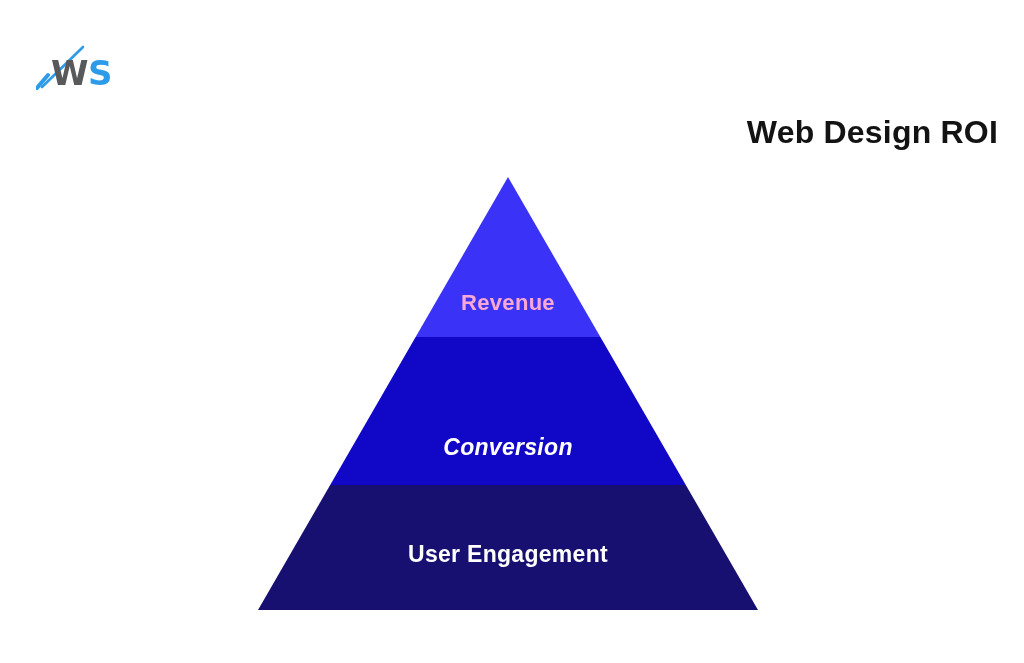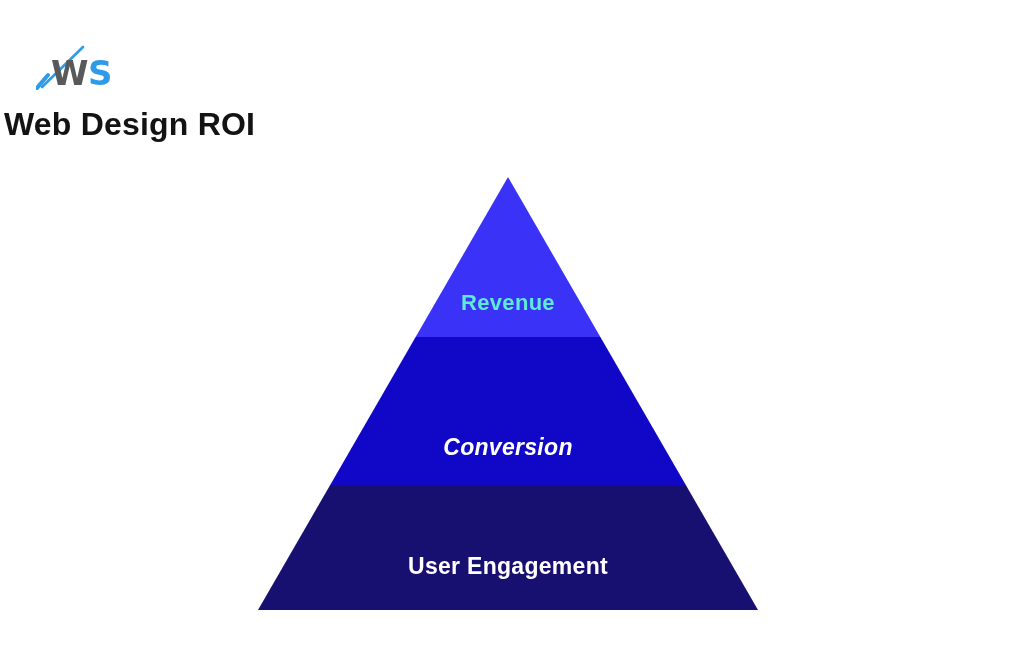--- a/index.html
+++ b/index.html
@@ -29,22 +29,22 @@
     font-family: "DejaVu Sans", "Liberation Sans", sans-serif;
     font-weight: bold;
   }
 
   
   .title {
     position: absolute;
     left: 0;
     right: 14px;
     top: 101px;
-    margin: 4px;
-    text-align: left;
+    margin: 12px;
+    text-align: right;
     font-size: 32px;
     line-height: 1.2;
     font-weight: 800;
     letter-spacing: 0.2px;
   }
 
   
   .pyramid {
     position: absolute;
     left: 258px;
@@ -58,21 +58,21 @@
   }
   .band {
     width: 100%;
     display: flex;
     justify-content: center;
     align-items: flex-end;
     box-sizing: border-box;
   }
   .band-0 { height: 160px; padding-bottom: 21px; }
   .band-1 { height: 148px; padding-bottom: 24px; }
-  .band-2 { height: 125px; padding-bottom: 30px; }
+  .band-2 { height: 125px; padding-bottom: 42px; }
   .band-label {
     font-weight: 700;
     letter-spacing: 0.3px;
     white-space: nowrap;
   }
   .band-0 .band-label { font-size: 22px; }
   .band-1 .band-label { font-size: 23px; }
   .band-2 .band-label { font-size: 23px; }
 </style>
 </head>
@@ -86,21 +86,21 @@
       <line x1="6" y1="43" x2="47" y2="3" stroke-width="2.6" stroke-linecap="round" style="stroke: rgb(46, 155, 232);"></line>
       <text x="15" y="41" font-size="34" style="fill: rgb(88, 89, 91);">W</text>
       <text x="52" y="41" font-size="34" style="fill: rgb(46, 155, 232);">S</text>
     </svg>
   </div>
 
   <h1 class="title" style="color: rgb(19, 19, 19);">Web Design ROI</h1>
 
   <div class="pyramid">
     <div class="band band-0" style="background-color: rgb(59, 50, 248);">
-      <span class="band-label" style="color: #5eead4;">Revenue</span>
+      <span class="band-label" style="color: #f9a8d4;">Revenue</span>
     </div>
     <div class="band band-1" style="background-color: rgb(17, 7, 199); font-style: italic;">
       <span class="band-label" style="color: rgb(255, 255, 255);">Conversion</span>
     </div>
     <div class="band band-2" style="background-color: rgb(24, 16, 112);">
       <span class="band-label" style="color: rgb(255, 255, 255);">User Engagement</span>
     </div>
   </div>
 
 </div>

